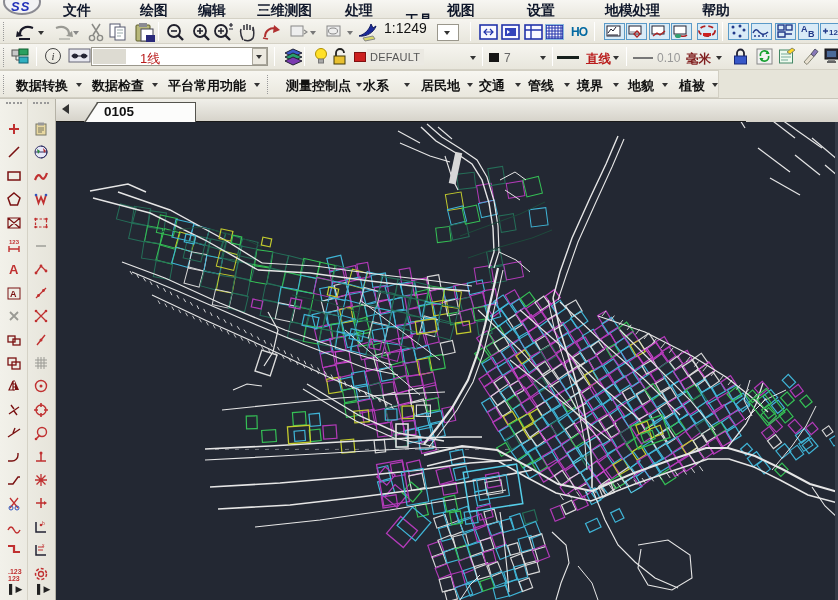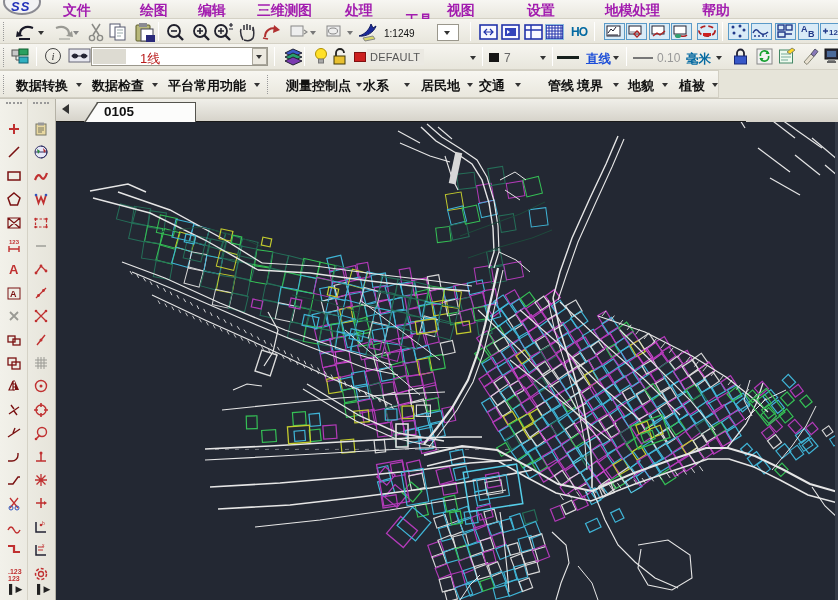--- a/index.html
+++ b/index.html
@@ -1,17 +1,17 @@
 <!DOCTYPE html>
 <html><head><meta charset="utf-8"><style>
 *{margin:0;padding:0;box-sizing:border-box;}
 html,body{width:838px;height:600px;overflow:hidden;background:#ece9e0;font-family:"Liberation Sans",sans-serif;}
 #app{position:relative;width:838px;height:600px;}
 .abs{position:absolute;}
-.menu{font-size:14px;font-weight:bold;color:#a21caf;letter-spacing:-0.3px;}
+.menu{font-size:14px;font-weight:bold;color:#0f172a;letter-spacing:-0.3px;}
 .sep{width:1px;background:#b9b6ab;border-right:1px solid #fff;}
 .grip{width:3px;border-left:1px dotted #999;}
 .tbtn{font-size:13px;font-weight:bold;color:#111;white-space:nowrap;}
 .dd{display:inline-block;width:0;height:0;border-left:3.5px solid transparent;border-right:3.5px solid transparent;border-top:4px solid #333;vertical-align:middle;}
 </style></head><body>
 <div id="app">
 <div class="abs" style="left:0;top:0;width:838px;height:19px;background:linear-gradient(#f7f6f2,#e9e7de);border-bottom:1px solid #d4d1c5;"></div>
     <div class="abs" style="left:3px;top:-11px;width:38px;height:26px;border:2px solid #8a8a92;border-radius:50%;background:#f2f2f4;"></div>
     <div class="abs" style="left:11px;top:-1px;font-size:13px;font-weight:bold;font-style:italic;color:#2230b8;letter-spacing:1px;">SS</div>
     <div class="abs menu" style="left:63px;top:2px;">文件</div>
@@ -86,21 +86,21 @@
     <div class="abs dd" style="left:310px;top:31px;border-top-color:#777;"></div>
     <svg class="abs" style="left:326px;top:23px;" width="19" height="18" viewBox="0 0 19 18">
       <rect x="1" y="3" width="13" height="10" fill="#eee" stroke="#888"></rect>
       <ellipse cx="7" cy="8" rx="4.5" ry="3" fill="none" stroke="#888"></ellipse>
     </svg>
     <div class="abs dd" style="left:347px;top:31px;border-top-color:#777;"></div>
     <svg class="abs" style="left:357px;top:22px;" width="20" height="21" viewBox="0 0 20 21">
       <path d="M2 14 C8 12 12 8 14 2 L16 6 L19 4 C17 10 10 15 2 14 Z" fill="#1c2a9a" stroke="#101a60"></path>
       <path d="M6 16 l10 -2 2 3 -10 2 Z" fill="#d8d86a" stroke="#888"></path>
     </svg>
-    <div class="abs" style="left:384px;top:28px;font-size:10px;color:#111;">1:1249</div>
+    <div class="abs" style="left:384px;top:20px;font-size:14px;color:#111;">1:1249</div>
     <div class="abs" style="left:437px;top:24px;width:22px;height:17px;background:#fff;border:1px solid #9a978c;"></div>
     <div class="abs dd" style="left:444px;top:31px;"></div>
     <div class="abs sep" style="left:470px;top:22px;height:19px;"></div>
     <svg class="abs" style="left:479px;top:24px;" width="19" height="16" viewBox="0 0 19 16">
       <rect x="1" y="1" width="17" height="14" fill="#f8f8ff" stroke="#2233aa" stroke-width="1.6"></rect>
       <path d="M5 8h9M8 5l-3 3 3 3M11 5l3 3 -3 3" stroke="#2233aa" fill="none" stroke-width="1.2"></path>
     </svg>
     <svg class="abs" style="left:501px;top:24px;" width="19" height="16" viewBox="0 0 19 16">
       <rect x="1" y="1" width="17" height="14" fill="#f8f8ff" stroke="#2233aa" stroke-width="1.6"></rect>
       <rect x="4" y="4" width="11" height="8" fill="#3344bb"></rect>
@@ -214,26 +214,26 @@
     <div class="abs" style="left:354px;top:52px;width:12px;height:10px;background:#cc2020;border:1px solid #801010;"></div>
     <div class="abs" style="left:367px;top:49px;width:57px;height:16px;background:#ebe9e2;"></div>
     <div class="abs" style="left:370px;top:51px;font-size:11px;color:#555;letter-spacing:0.2px;">DEFAULT</div>
     <div class="abs dd" style="left:470px;top:56px;"></div>
     <div class="abs sep" style="left:482px;top:47px;height:19px;"></div>
     <div class="abs" style="left:489px;top:53px;width:10px;height:9px;background:#151515;"></div>
     <div class="abs" style="left:504px;top:51px;font-size:12px;color:#666;">7</div>
     <div class="abs dd" style="left:540px;top:56px;"></div>
     <div class="abs sep" style="left:552px;top:47px;height:19px;"></div>
     <div class="abs" style="left:557px;top:56px;width:22px;height:2.5px;background:#16201c;"></div>
-    <div class="abs" style="left:586px;top:51px;font-size:12.5px;font-weight:bold;color:#1d4ed8;">直线</div>
+    <div class="abs" style="left:586px;top:51px;font-size:12.5px;font-weight:bold;color:#b91c1c;">直线</div>
     <div class="abs dd" style="left:613px;top:56px;"></div>
     <div class="abs sep" style="left:626px;top:47px;height:19px;"></div>
     <div class="abs" style="left:633px;top:57px;width:20px;height:2px;background:#777;"></div>
     <div class="abs" style="left:657px;top:51px;font-size:12px;color:#999;">0.10</div>
-    <div class="abs" style="left:686px;top:51px;font-size:12.5px;font-weight:bold;color:#0369a1;">毫米</div>
+    <div class="abs" style="left:686px;top:51px;font-size:12.5px;font-weight:bold;color:#7f1d1d;">毫米</div>
     <div class="abs dd" style="left:716px;top:56px;"></div>
     <svg class="abs" style="left:732px;top:47px;" width="17" height="19" viewBox="0 0 17 19">
       <path d="M5 9 V6 a3.5 3.5 0 0 1 7 0 V9" fill="none" stroke="#223" stroke-width="1.8"></path>
       <rect x="2.5" y="9" width="12" height="8" fill="#3858c8" stroke="#182878"></rect>
     </svg>
     <svg class="abs" style="left:756px;top:47px;" width="17" height="19" viewBox="0 0 17 19">
       <rect x="1" y="2" width="15" height="15" fill="#f2f2f2" stroke="#888"></rect>
       <path d="M4.5 9 a4 4 0 0 1 8 -2 M12.5 9 a4 4 0 0 1 -8 2" fill="none" stroke="#18a030" stroke-width="1.7"></path>
       <path d="M11.5 3.5 l2 3.5 -4 0 Z M5.5 14.5 l-2 -3.5 4 0 Z" fill="#18a030"></path>
     </svg>
@@ -263,21 +263,21 @@
     <div class="abs tbtn" style="left:168px;top:77px;">平台常用功能</div>
     <div class="abs dd" style="left:254px;top:83px;"></div>
     <div class="abs tbtn" style="left:286px;top:77px;">测量控制点</div>
     <div class="abs dd" style="left:356px;top:83px;"></div>
     <div class="abs tbtn" style="left:363px;top:77px;">水系</div>
     <div class="abs dd" style="left:404px;top:83px;"></div>
     <div class="abs tbtn" style="left:421px;top:77px;">居民地</div>
     <div class="abs dd" style="left:467px;top:83px;"></div>
     <div class="abs tbtn" style="left:479px;top:77px;">交通</div>
     <div class="abs dd" style="left:515px;top:83px;"></div>
-    <div class="abs tbtn" style="left:548px;top:77px;">管线</div>
+    <div class="abs tbtn" style="left:528px;top:77px;">管线</div>
     <div class="abs dd" style="left:564px;top:83px;"></div>
     <div class="abs tbtn" style="left:577px;top:77px;">境界</div>
     <div class="abs dd" style="left:613px;top:83px;"></div>
     <div class="abs tbtn" style="left:628px;top:77px;">地貌</div>
     <div class="abs dd" style="left:662px;top:83px;"></div>
     <div class="abs tbtn" style="left:679px;top:77px;">植被</div>
     <div class="abs dd" style="left:712px;top:83px;"></div>
     <div class="abs" style="left:0;top:99px;width:838px;height:23px;background:linear-gradient(#f0efe9,#d5d2c9);"></div>
     <div class="abs" style="left:56px;top:121px;width:690px;height:1px;background:#1a1a1a;"></div>
     <div class="abs" style="left:62px;top:104px;width:0;height:0;border-top:5px solid transparent;border-bottom:5px solid transparent;border-right:7px solid #333;"></div>

